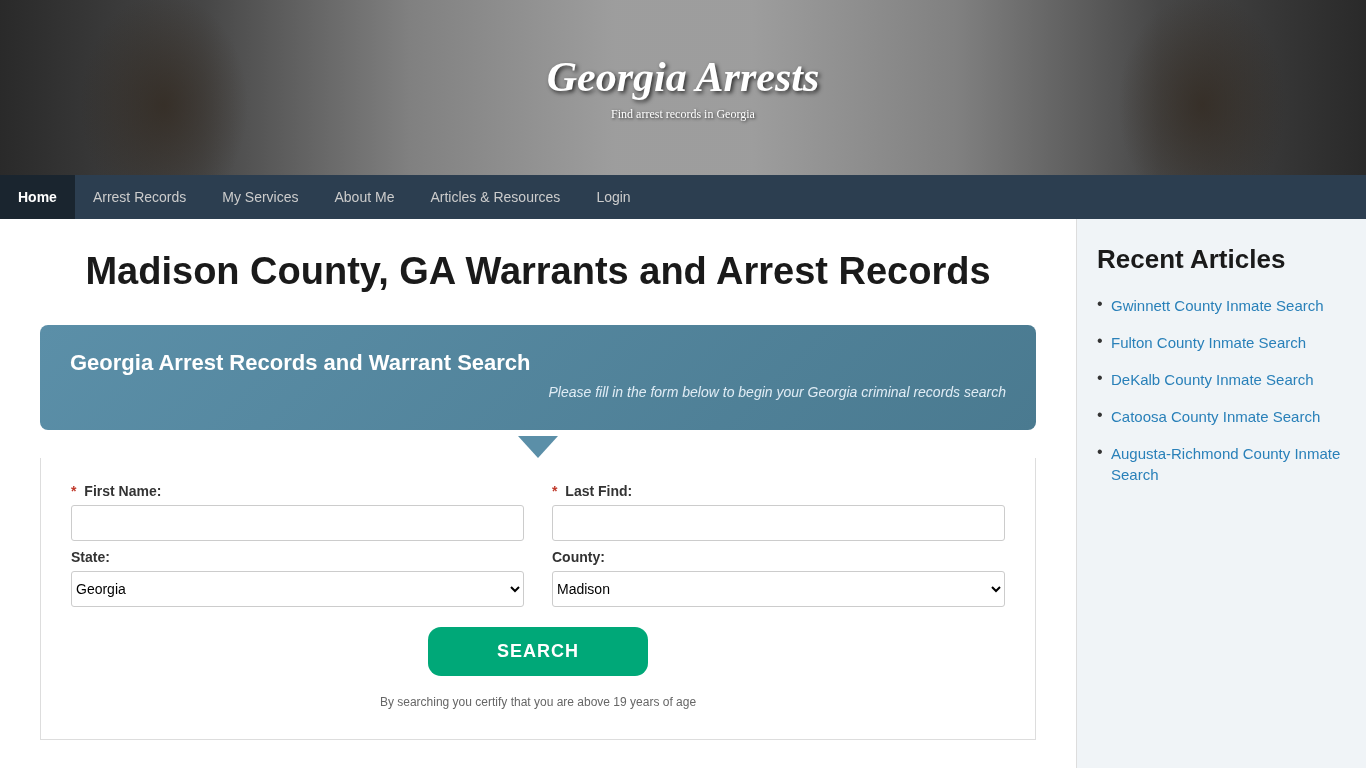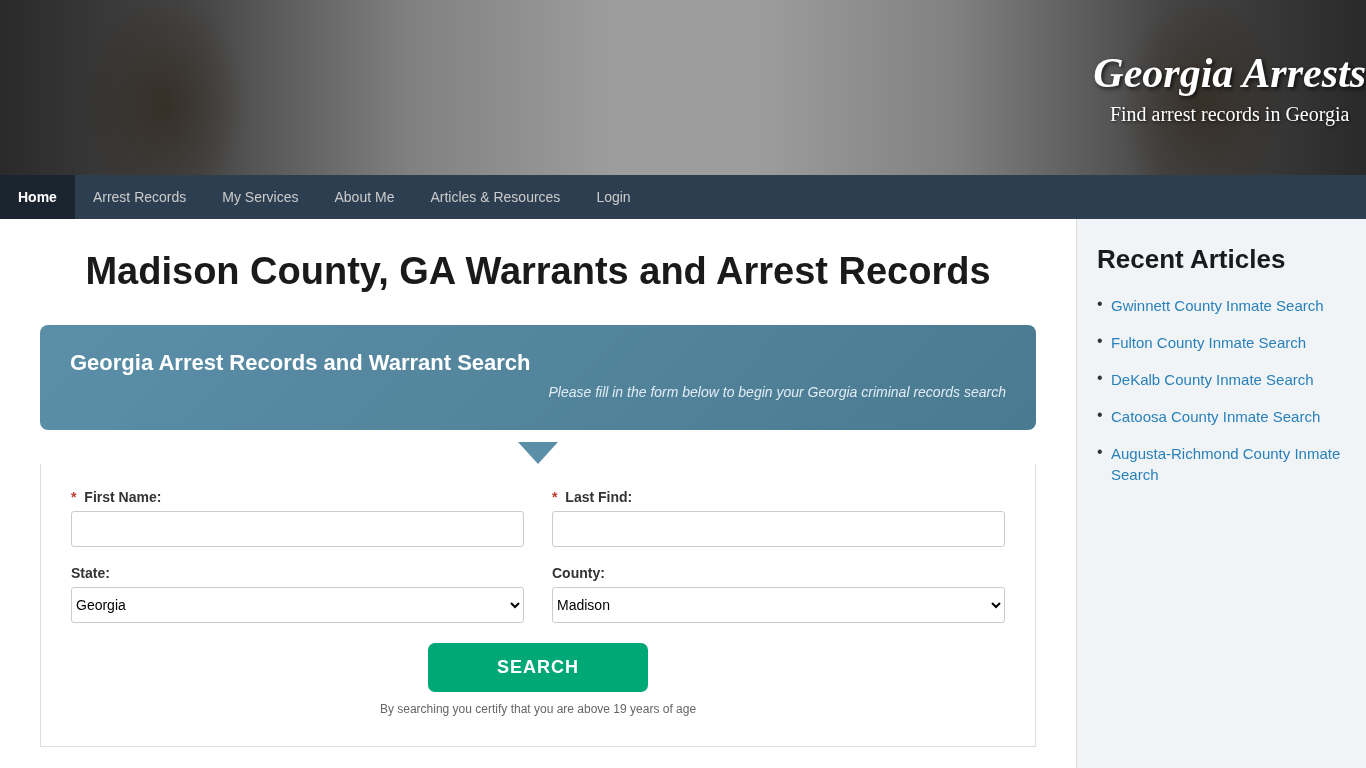--- a/index.html
+++ b/index.html
@@ -7,21 +7,21 @@
 
     
     .hero {
       position: relative;
       width: 100%;
       height: 175px;
       background: #555;
       overflow: hidden;
       display: flex;
       align-items: center;
-      justify-content: flex-end;
+      justify-content: center;
     }
     .hero-bg {
       position: absolute;
       inset: 0;
       background: linear-gradient(to right,
         #222 0%, #444 15%, #888 30%, #aaa 45%,
         #aaa 55%, #888 70%, #444 85%, #222 100%);
       opacity: 0.85;
     }
     
@@ -39,21 +39,21 @@
       color: white;
     }
     .hero-title {
       font-size: 42px;
       font-style: italic;
       font-weight: bold;
       text-shadow: 2px 2px 4px rgba(0,0,0,0.7);
       font-family: Georgia, serif;
     }
     .hero-subtitle {
-      font-size: 20px;
+      font-size: 12px;
       margin-top: 6px;
       text-shadow: 1px 1px 3px rgba(0,0,0,0.7);
       font-family: Georgia, serif;
     }
 
     
     nav {
       background: #2c3e50;
       width: 100%;
     }
@@ -95,21 +95,21 @@
       text-align: center;
       margin-bottom: 30px;
       line-height: 1.2;
     }
 
     
     .search-card {
       background: linear-gradient(135deg, #5b8fa8, #4a7a90);
       border-radius: 8px;
       padding: 25px 30px 30px 30px;
-      margin-bottom: 12px;
+      margin-bottom: 6px;
       position: relative;
     }
     .search-card-title {
       font-size: 22px;
       font-weight: bold;
       color: white;
       margin-bottom: 8px;
     }
     .search-card-subtitle {
       font-size: 14px;
@@ -131,21 +131,21 @@
     
     .form-area {
       background: white;
       border: 1px solid #ddd;
       border-top: none;
       padding: 25px 30px 30px 30px;
     }
     .form-row {
       display: flex;
       gap: 28px;
-      margin-bottom: 18px;
+      margin-bottom: 8px;
     }
     .form-group {
       flex: 1;
       display: flex;
       flex-direction: column;
     }
     .form-label {
       font-size: 14px;
       font-weight: bold;
       color: #333;
@@ -169,30 +169,30 @@
       padding: 8px 0;
       font-size: 14px;
       width: 100%;
       height: 36px;
       background: white;
       appearance: auto;
     }
     .search-btn {
       display: block;
       width: 220px;
-      margin: 20px auto 10px auto;
+      margin: 20px auto 19px auto;
       background: #00a878;
       color: white;
       border: none;
       padding: 14px 20px;
       font-size: 18px;
       font-weight: bold;
       letter-spacing: 1px;
       cursor: pointer;
-      border-radius: 7px;
+      border-radius: 13px;
       text-align: center;
     }
     .certify-text {
       text-align: center;
       font-size: 12px;
       color: #666;
     }
 
     
     .sidebar {

